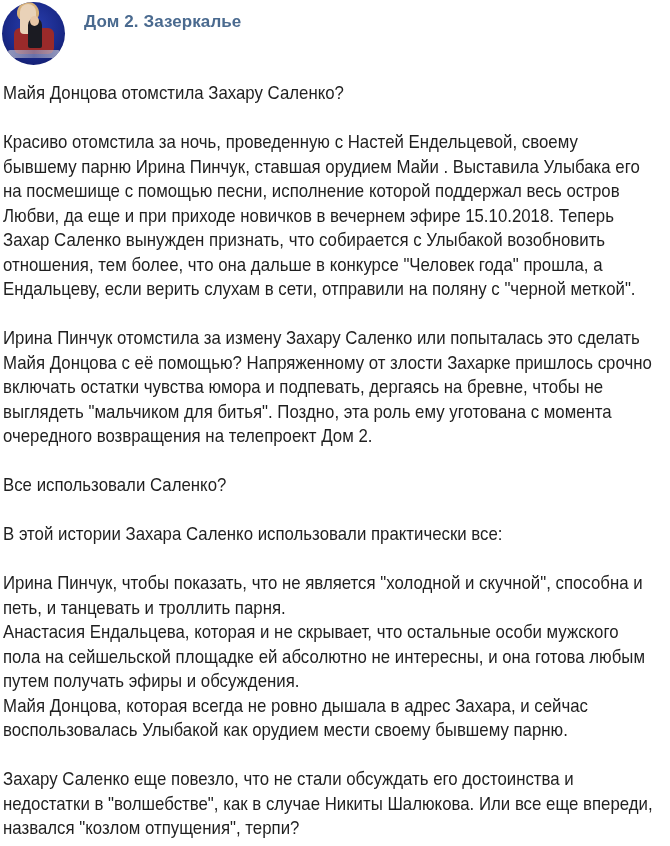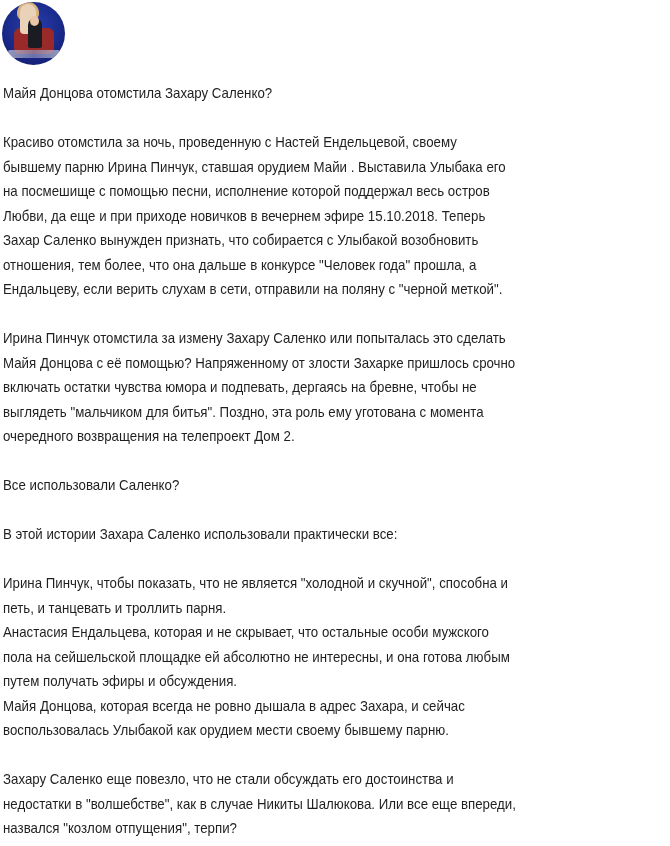--- a/index.html
+++ b/index.html
@@ -7,36 +7,37 @@
   .header { position:absolute; left:0; top:0; width:670px; height:70px; }
   .avatar { position:absolute; left:2px; top:2px; width:63px; height:63px; border-radius:50%; overflow:hidden;
     background: radial-gradient(circle at 50% 40%, #2a3fb0 0%, #1a2a8a 55%, #0e1660 100%); }
   .avatar .fig-woman { position:absolute; left:18px; top:2px; width:16px; height:30px; border-radius:8px 8px 4px 4px; background:#e9d2b8; }
   .avatar .fig-hair { position:absolute; left:15px; top:0px; width:22px; height:18px; border-radius:11px 11px 6px 6px; background:#d8b27a; }
   .avatar .chair { position:absolute; left:12px; top:26px; width:40px; height:26px; border-radius:6px; background:#9a2a2a; }
   .avatar .fig-man { position:absolute; left:26px; top:16px; width:14px; height:30px; border-radius:7px 7px 2px 2px; background:#1b1b22; }
   .avatar .face-man { position:absolute; left:28px; top:14px; width:9px; height:10px; border-radius:50%; background:#e8c6a6; }
   .avatar .caption { position:absolute; left:6px; top:48px; width:52px; height:8px; background:linear-gradient(90deg,#c9c9d8,#8a8fb8,#c9c9d8); opacity:.7; border-radius:2px; }
   .title { position:absolute; left:84px; top:12px; font-size:17px; font-weight:bold; color:#4a6a8f; letter-spacing:0.1px; }
-  .post { position:absolute; left:3px; top:81px; width:666px; font-size:15px; line-height:24.5px; color:#1f1f1f; }
+  .post { position:absolute; left:3px; top:81px; width:666px; font-size:19px; line-height:24.5px; color:#1f1f1f; }
   .post p { margin:0; white-space:nowrap; transform-origin:0 0; transform:scaleX(0.885); }
   .gap { height:24.5px; }
 </style>
 </head>
 <body>
 
 <div class="header">
   <div class="avatar">
     <div class="chair"></div>
     <div class="fig-hair"></div>
     <div class="fig-woman"></div>
     <div class="fig-man"></div>
     <div class="face-man"></div>
     <div class="caption"></div>
   </div>
+  <div class="title">Дом 2. Зазеркалье</div>
 </div>
 
 <div class="post">
   <p>Майя Донцова отомстила Захару Саленко?</p>
   <div class="gap"></div>
   <p>Красиво отомстила за ночь, проведенную с Настей Ендельцевой, своему</p>
   <p>бывшему парню Ирина Пинчук, ставшая орудием Майи . Выставила Улыбака его</p>
   <p>на посмешище с помощью песни, исполнение которой поддержал весь остров</p>
   <p>Любви, да еще и при приходе новичков в вечернем эфире 15.10.2018. Теперь</p>
   <p>Захар Саленко вынужден признать, что собирается с Улыбакой возобновить</p>

